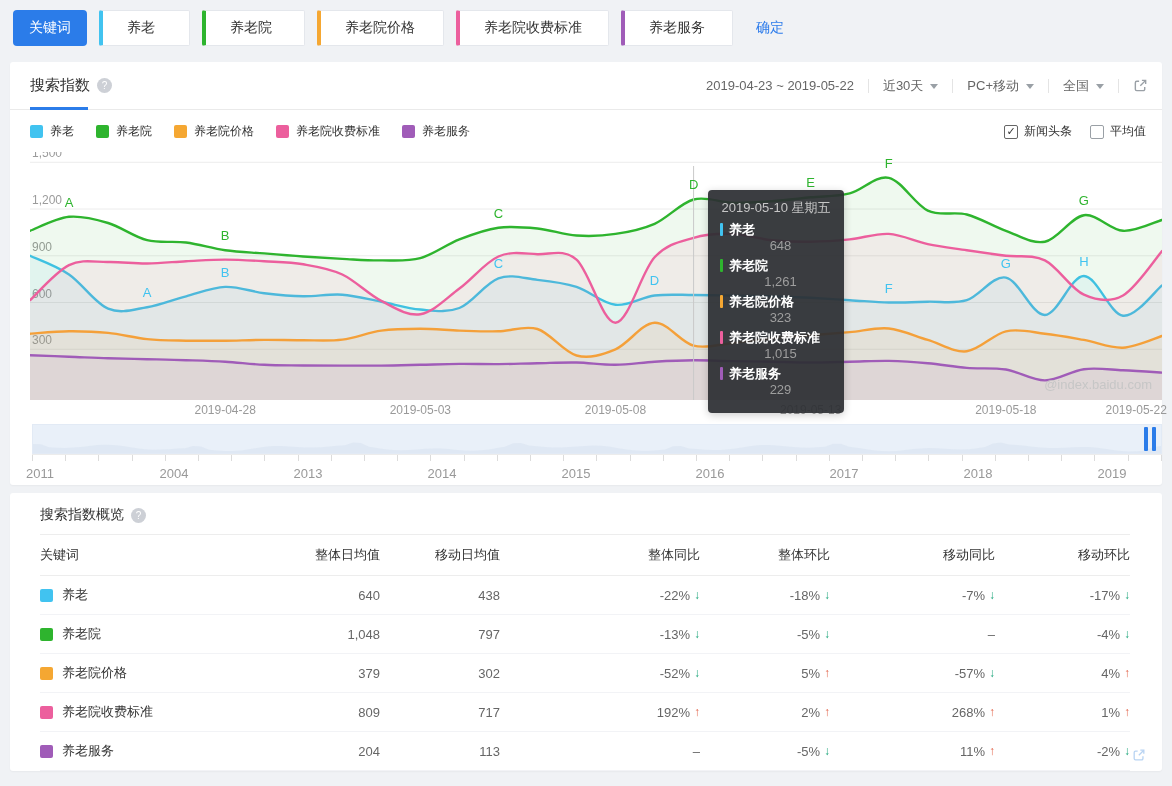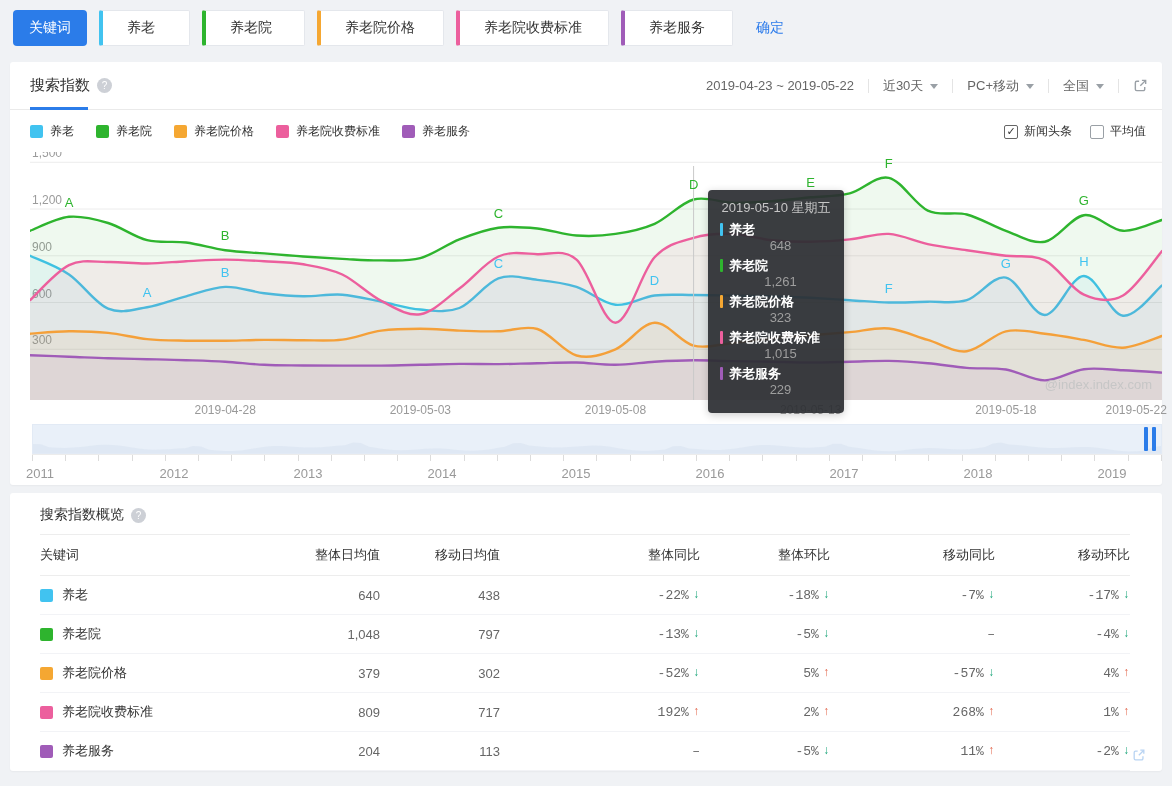--- a/index.html
+++ b/index.html
@@ -76,21 +76,21 @@
 
   
   .ov-header { display:flex; align-items:center; padding:13px 30px 10px; font-size:14px; color:#333; }
   .table { margin:0 32px 0 30px; }
   .thead, .row { display:grid; grid-template-columns:240px 100px 120px 200px 130px 165px 135px; align-items:center; }
   .thead { height:42px; border-top:1px solid #ededed; border-bottom:1px solid #ededed; font-size:13px; color:#333; }
   .row { height:39px; border-bottom:1px solid #f2f3f6; font-size:13px; color:#666; }
   .num { text-align:right; }
   .kw-cell { display:flex; align-items:center; gap:9px; color:#333; }
   .kw-cell .swatch { flex:0 0 13px; }
-  .pct { display:flex; justify-content:flex-end; align-items:center; gap:4px;font-family:Liberation Mono, monospace; }
+  .pct { display:flex; justify-content:flex-end; align-items:center; gap:4px; }
   .arrow { font-weight:bold; font-size:12px; }
   .ext-bottom { position:absolute; right:16px; bottom:5px; opacity:.55; }
 </style>
 </head>
 <body>
 
 <div class="kw-bar">
   <button class="kw-btn">关键词</button>
   <div class="kw-chip" style="border-left-color: rgb(65, 195, 240);">养老</div>
   <div class="kw-chip" style="border-left-color: rgb(46, 180, 46);">养老院</div>
@@ -201,21 +201,21 @@
         <text x="975.8620689655172" y="115.56666666666666" fill="#41c3f0" font-size="13" text-anchor="middle">G</text>
         <text x="1053.9310344827586" y="114.00833333333334" fill="#41c3f0" font-size="13" text-anchor="middle">H</text>
         <text x="39.03448275862069" y="54.79166666666666" fill="#2eb42e" font-size="13" text-anchor="middle">A</text>
         <text x="195.17241379310346" y="88.29583333333332" fill="#2eb42e" font-size="13" text-anchor="middle">B</text>
         <text x="468.41379310344826" y="65.69999999999999" fill="#2eb42e" font-size="13" text-anchor="middle">C</text>
         <text x="663.5862068965517" y="37.49416666666667" fill="#2eb42e" font-size="13" text-anchor="middle">D</text>
         <text x="780.6896551724138" y="35.3125" fill="#2eb42e" font-size="13" text-anchor="middle">E</text>
         <text x="858.7586206896552" y="15.833333333333343" fill="#2eb42e" font-size="13" text-anchor="middle">F</text>
         <text x="1053.9310344827586" y="53.23333333333332" fill="#2eb42e" font-size="13" text-anchor="middle">G</text>
       </svg>
-    <div class="watermark">@index.index.com</div>
+    <div class="watermark">@index.baidu.com</div>
     <div class="tooltip">
       <div class="tt-title">2019-05-10 星期五</div>
       <div class="tt-item">
         <div class="tt-name">
             <span class="tt-bar" style="background: rgb(65, 195, 240);"></span>
             <span>养老</span>
           </div>
         <div class="tt-val">648</div>
       </div>
       <div class="tt-item">
@@ -261,21 +261,21 @@
     <div class="brush">
       <svg id="brush-svg" width="1128" height="28">
           <path d="M0,28L0,19.1L8,19.3L16,22.3L24,22.8L32,22.9L40,22.6L48,21.9L56,21.0L64,20.1L72,19.7L80,19.9L88,20.7L96,21.9L104,23.2L112,24.2L120,24.7L128,24.6L136,24.2L144,23.6L152,23.3L160,20.9L168,21.4L176,24.7L184,25.6L192,26.1L200,26.0L208,25.4L216,24.2L224,22.9L232,21.8L240,21.1L248,21.0L256,21.4L264,22.0L272,22.5L280,22.6L288,22.2L296,21.6L304,20.8L312,20.2L320,17.6L328,18.1L336,21.7L344,23.0L352,24.3L360,25.1L368,25.3L376,25.1L384,24.4L392,23.8L400,23.5L408,23.6L416,24.1L424,24.9L432,25.5L440,25.7L448,25.3L456,24.4L464,23.1L472,21.8L480,18.3L488,17.9L496,20.6L504,21.2L512,21.9L520,22.4L528,22.5L536,22.1L544,21.5L552,20.9L560,20.6L568,20.8L576,21.6L584,22.9L592,24.2L600,25.3L608,25.8L616,25.8L624,25.2L632,24.4L640,21.3L648,20.9L656,23.6L664,24.1L672,24.7L680,25.1L688,25.0L696,24.3L704,23.2L712,21.9L720,20.7L728,20.0L736,20.0L744,20.4L752,21.2L760,22.1L768,22.6L776,22.7L784,22.3L792,21.8L800,18.8L808,18.7L816,21.7L824,22.7L832,24.0L840,25.2L848,26.0L856,26.3L864,25.9L872,25.1L880,24.1L888,23.4L896,23.1L904,23.3L912,23.8L920,24.3L928,24.5L936,24.2L944,23.3L952,22.1L960,18.4L968,17.5L976,19.6L984,19.9L992,20.7L1000,21.7L1008,22.5L1016,23.0L1024,23.1L1032,22.7L1040,22.2L1048,21.9L1056,22.0L1064,22.7L1072,23.8L1080,25.0L1088,26.0L1096,26.4L1104,26.3L1112,25.6L1120,22.0L1128,21.0L1128,28Z" fill="#d8e2f0" fill-opacity="0.6"></path>
         </svg>
       <div class="handle h1"></div>
       <div class="handle h2"></div>
     </div>
     <div class="ticks"></div>
     <div class="years" id="years">
         <span style="left: 8px;">2011</span>
-        <span style="left: 142px;">2012</span>
+        <span style="left: 142px;">2004</span>
         <span style="left: 276px;">2013</span>
         <span style="left: 410px;">2014</span>
         <span style="left: 544px;">2015</span>
         <span style="left: 678px;">2016</span>
         <span style="left: 812px;">2017</span>
         <span style="left: 946px;">2018</span>
         <span style="left: 1080px;">2019</span>
       </div>
   </div>
 </div>

